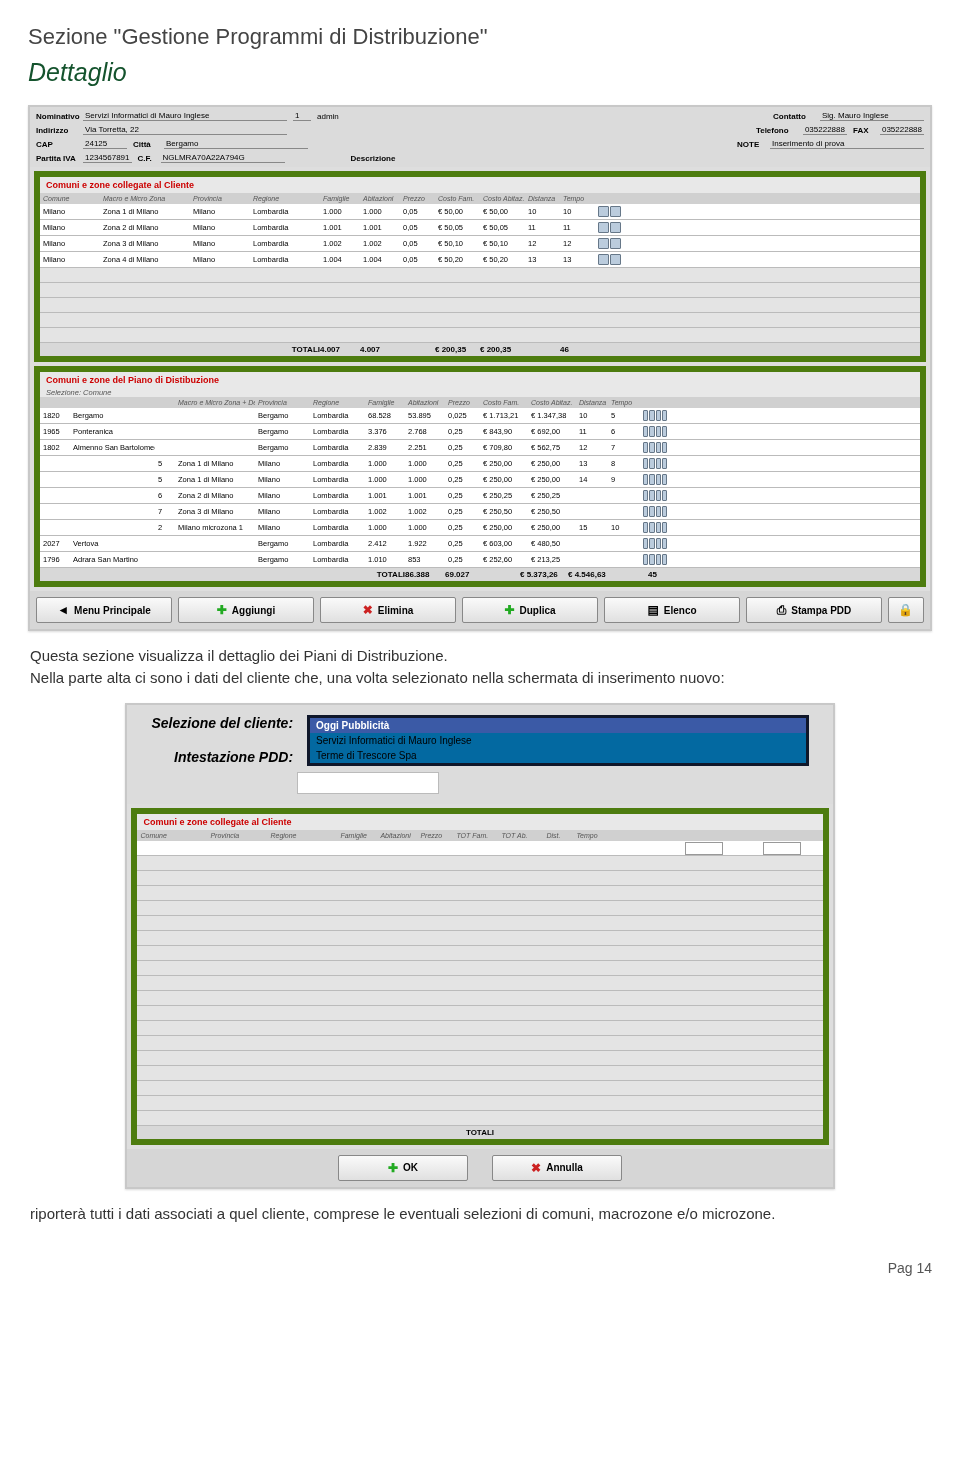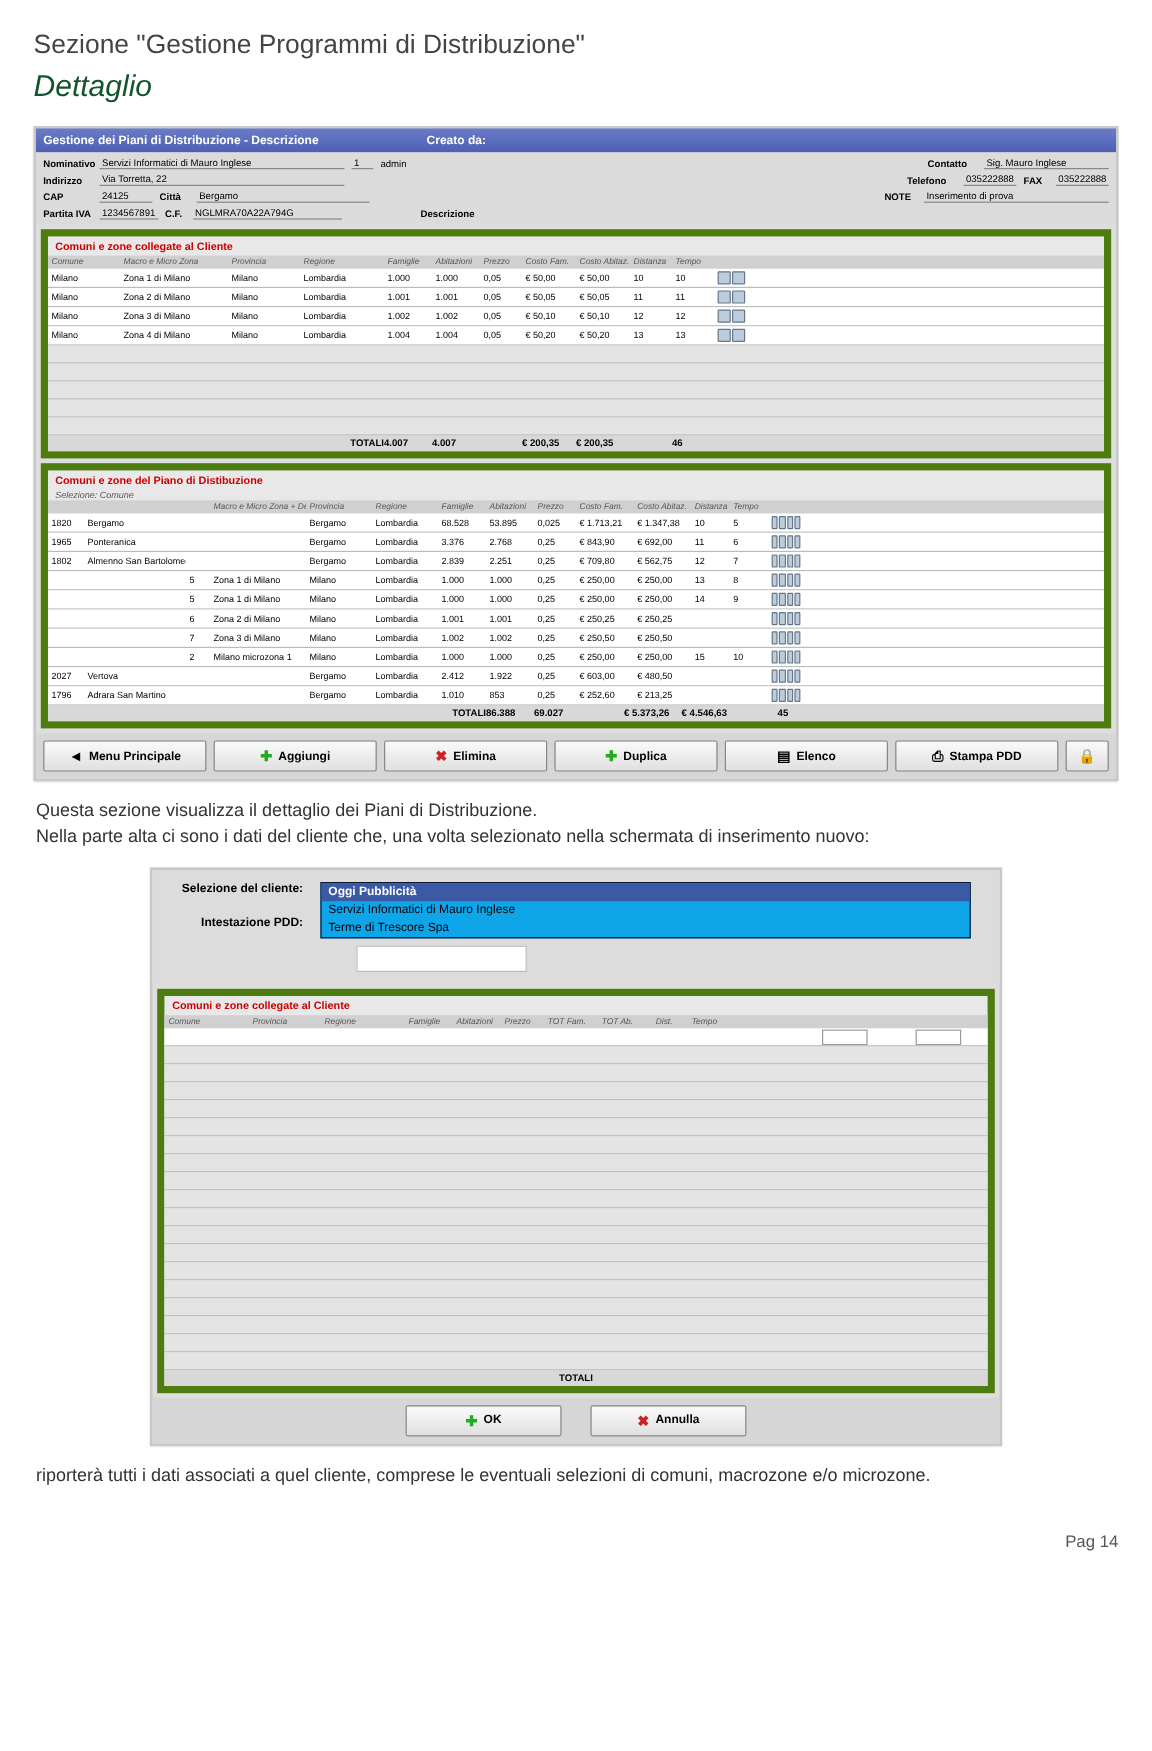--- a/index.html
+++ b/index.html
@@ -21,22 +21,22 @@
   .totals { display:grid; font-size:8px; font-weight:bold; background:#d8d8d8; padding:2px 0;}
   .greenbar { background:linear-gradient(#4aa24a,#2c7c2c); color:#fff; text-align:center; font-weight:bold; font-size:9px; padding:3px; border:1px solid #185018;}
   .btnbar { display:flex; gap:6px; padding:6px; background:#d6d6d6;}
   .btn { flex:1; border:1px solid #888; background:linear-gradient(#fafafa,#e0e0e0); padding:5px 4px; font-size:10px; font-weight:bold; display:flex; align-items:center; justify-content:center; gap:5px; border-radius:2px;}
   .btn .ico { font-size:12px;}
   .mini-ico { display:inline-flex; gap:1px;}
   .mini-ico span { width:9px; height:9px; background:#bcd; border:1px solid #678; display:inline-block; border-radius:1px;}
   .shot2 { width:78%; margin:12px auto; }
   .shot2 .bluebar { justify-content:space-between;}
   .shot2 .mid { padding:10px 24px; background:#dcdcdc;}
-  .shot2 .lab2 { font-weight:bold; font-size:10px;}
-  .dropdown { border:1px solid #0f172a; background:#0ea5e9; font-size:10px;}
+  .shot2 .lab2 { font-weight:bold; font-size:14px;font-style:italic;}
+  .dropdown { border:3px solid #0f172a; background:#0369a1; font-size:10px;}
   .dropdown .op { padding:2px 6px;}
   .dropdown .op.sel { background:#3b5aa6; color:#fff; font-weight:bold;}
   .shot2 .btnbar { justify-content:center; gap:24px;}
   .shot2 .btn { flex:0 0 120px;}
   .footer { text-align:right; font-size:14px; margin-top:36px; color:#555;}
   
   .cols-upper { grid-template-columns: 60px 90px 60px 70px 40px 40px 35px 45px 45px 35px 35px 30px; }
   .cols-lower { grid-template-columns: 30px 85px 20px 80px 55px 55px 40px 40px 35px 48px 48px 32px 32px 30px;}
   .cols-upper-tot { grid-template-columns: 280px 40px 40px 35px 45px 45px 35px 35px 30px;}
   .cols-lower-tot { grid-template-columns: 365px 40px 40px 35px 48px 48px 32px 32px 30px;}
@@ -44,24 +44,20 @@
   .cols-h2 { grid-template-columns: 70px 60px 70px 40px 40px 36px 45px 45px 30px 36px; }
   .totals2 { grid-template-columns: 1fr;}
 </style>
 </head>
 <body>
 
 <h1>Sezione "Gestione Programmi di Distribuzione"</h1>
 <h2>Dettaglio</h2>
 
 <div class="screenshot">
-  <div class="bluebar">
-    <span>Gestione dei Piani di Distribuzione - Descrizione</span>
-    <span style="margin-left:90px">Creato da:</span>
-  </div>
   <div class="headerrow">
     <div class="fld">
         <span class="lab">Nominativo</span>
         <span class="val" style="min-width:200px">Servizi Informatici di Mauro Inglese</span>
       </div>
     <div class="fld">
         <span class="val" style="min-width:14px">1</span>
       </div>
     <div class="fld">
         <span>admin</span>

